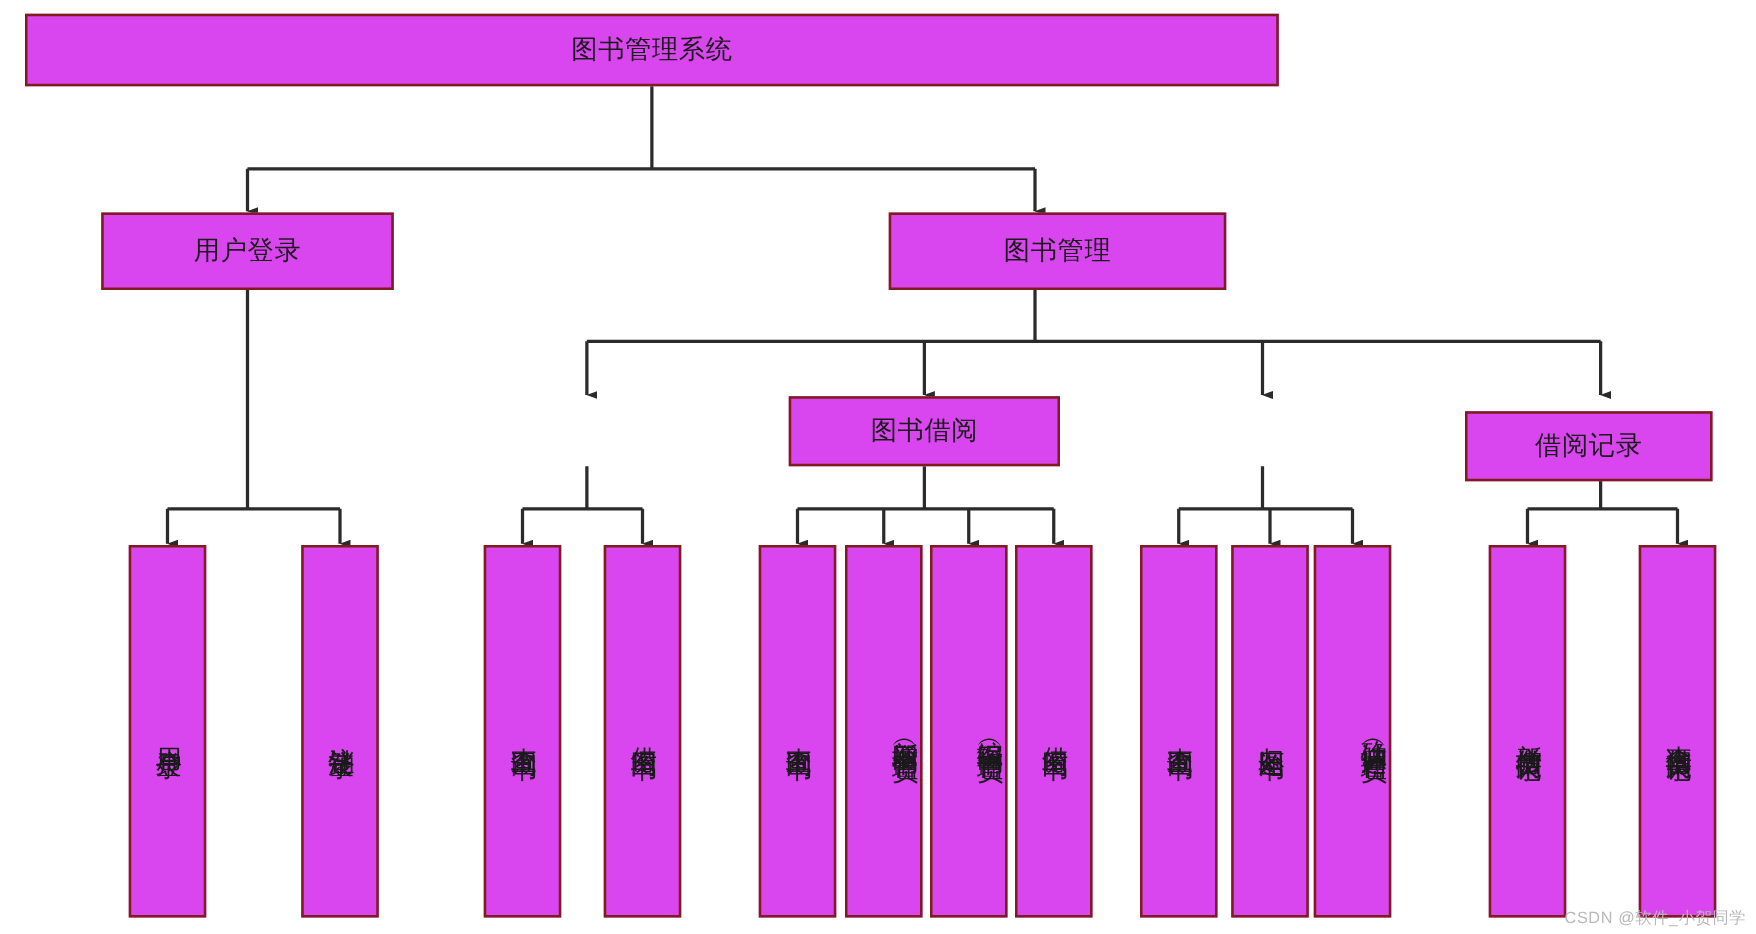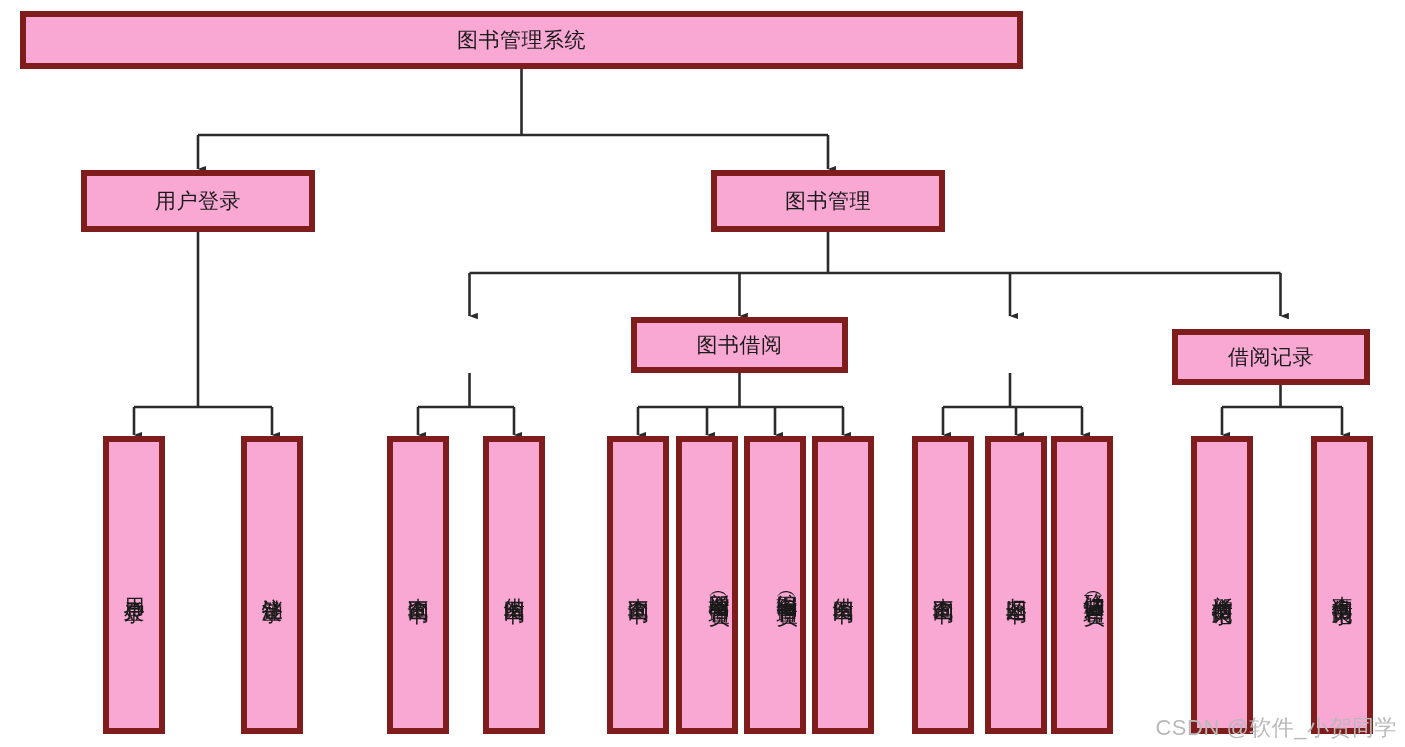--- a/index.html
+++ b/index.html
@@ -21,22 +21,22 @@
     position: absolute;
     left: 0;
     top: 0;
     width: 1405px;
     height: 747px;
     pointer-events: none;
   }
   .node {
     position: absolute;
     box-sizing: border-box;
-    background: #f9a8d4;
-    border: 6px solid #7f1d1d;
+    background: #d946ef;
+    border: 2px solid #7f1d1d;
     display: flex;
     align-items: center;
     justify-content: center;
     color: #1a1a1a;
     z-index: 2;
   }
   .node.horiz {
     font-size: 21px;
     letter-spacing: 0.5px;
     line-height: 1.2;
@@ -57,21 +57,21 @@
   .node.vert.midalign {
     align-items: center;
   }
   .node-label {
     display: block;
   }
   #watermark {
     position: absolute;
     right: 8px;
     bottom: 4px;
-    font-size: 22px;
+    font-size: 13px;
     color: #b9b9b9;
     z-index: 5;
     white-space: nowrap;
     letter-spacing: 0.5px;
   }
 </style>
 </head>
 <body>
 
 <div id="canvas">
@@ -118,21 +118,21 @@
       </g>
   </svg>
 
   <div class="node horiz" style="left: 20px; top: 11px; width: 1003px; height: 58px;">
     <span class="node-label">图书管理系统</span>
   </div>
 
   <div class="node horiz" style="left: 81px; top: 170px; width: 234px; height: 62px;">
     <span class="node-label">用户登录</span>
   </div>
-  <div class="node horiz" style="left: 711px; top: 170px; width: 234px; height: 62px; text-align: right;">
+  <div class="node horiz" style="left: 711px; top: 170px; width: 270px; height: 62px; text-align: right;">
     <span class="node-label">图书管理</span>
   </div>
 
   <div class="node horiz" style="left: 631px; top: 317px; width: 217px; height: 56px;">
     <span class="node-label">图书借阅</span>
   </div>
   <div class="node horiz" style="left: 1172px; top: 329px; width: 198px; height: 56px;">
     <span class="node-label">借阅记录</span>
   </div>
 

